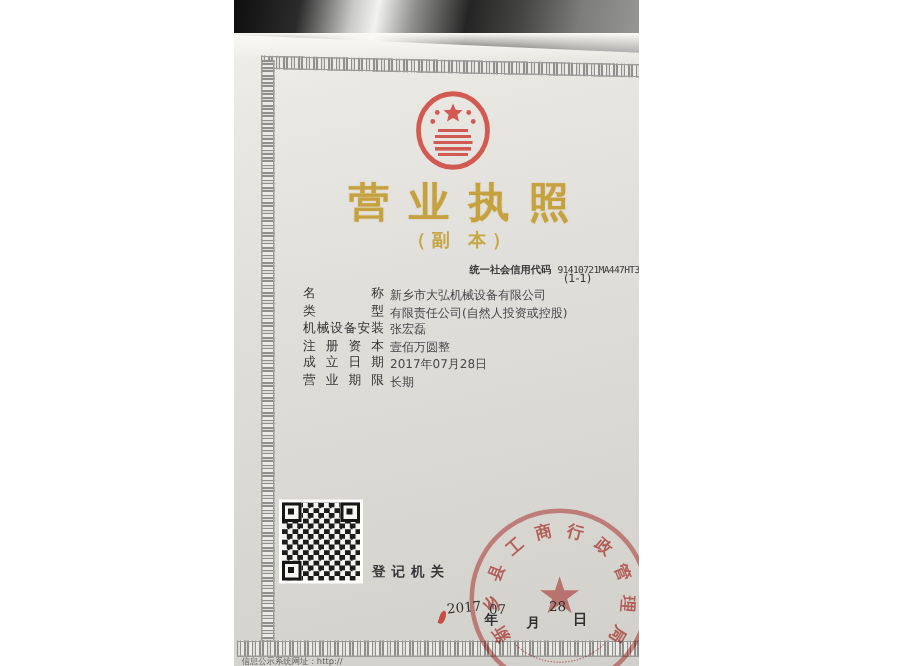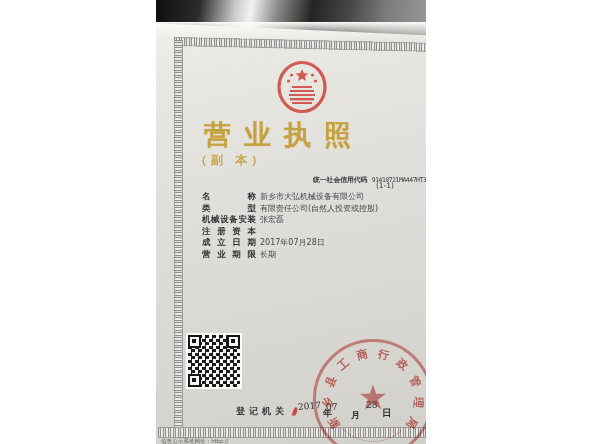--- a/index.html
+++ b/index.html
@@ -19,47 +19,47 @@
           box-shadow:inset 0 1px 0 #9c9c9a, inset 0 -1px 0 #9c9c9a;}
   .gpat-v{background:repeating-linear-gradient(0deg,#8f8f8d 0 1px,#dedcd8 1px 2px,#8f8f8d 2px 3px,#eceae6 3px 5px);
           box-shadow:inset 1px 0 0 #9c9c9a, inset -1px 0 0 #9c9c9a;}
   .frame-top{position:absolute;left:18px;top:37px;width:254px;height:9px;
              transform:rotate(1.3deg);transform-origin:left top;}
   .frame-left{position:absolute;left:18px;top:40px;width:9px;height:388px;}
   .frame-bottom{position:absolute;left:2px;top:427px;width:268px;height:11px;}
   
   .emblem{position:absolute;left:120px;top:60px;width:52px;height:54px;opacity:.88;}
   
-  .title{position:absolute;left:35px;top:117px;width:230px;text-align:left;
+  .title{position:absolute;left:35px;top:117px;width:230px;text-align:center;
          font-size:27px;font-weight:bold;color:#c5a23f;letter-spacing:13px;padding-left:13px;box-sizing:border-box;
          text-shadow:0 0 1px rgba(197,162,63,.55);}
-  .subtitle{position:absolute;left:35px;top:152px;width:230px;
+  .subtitle{position:absolute;left:35px;top:152px;width:230px;text-align:center;
             font-size:12px;font-weight:bold;color:#c7a646;letter-spacing:4px;padding-left:4px;box-sizing:border-box;}
   
   .codeline{position:absolute;left:157px;top:169px;white-space:nowrap;transform:scale(.85);transform-origin:left top;color:#3a3a3c;}
   .codeline .lbl{font-weight:bold;font-size:8px;}
   .codeline .code{font-family:"DejaVu Sans Mono","Liberation Mono",monospace;font-size:7.5px;letter-spacing:-0.5px;}
   .page-marker{position:absolute;left:190px;top:181px;width:78px;text-align:center;font-size:7.5px;color:#3a3a3c;}
   
   .fields{position:absolute;left:46px;top:192px;width:224px;}
   .frow{display:flex;margin-bottom:2.2px;}
-  .flabel{width:54px;flex-shrink:0;margin-right:4px;font-weight:bold;font-size:8.5px;line-height:9.4px;
+  .flabel{width:54px;flex-shrink:0;margin-right:4px;font-weight:normal;font-size:8.5px;line-height:9.4px;
           color:#333335;text-align:justify;text-align-last:justify;}
   .fvalue{width:166px;font-size:8px;line-height:9.4px;color:#46464a;}
   .fvalue p{margin:0 0 1px 0;}
   .scope .fvalue{line-height:11px;}
   
   .qr{position:absolute;left:30px;top:333px;width:56px;height:56px;background:#fdfdfc;padding:2px;box-sizing:border-box;}
   .qr-inner{position:relative;width:100%;height:100%;
             background:repeating-conic-gradient(#1c1c1c 0% 25%,#f4f4f2 0% 50%) 0 0/7px 7px;}
   .finder{position:absolute;width:13px;height:13px;border:2.5px solid #161616;background:#f6f6f4;box-sizing:border-box;}
   .finder::after{content:"";position:absolute;left:2px;top:2px;width:4px;height:4px;background:#161616;}
   .finder.tl{left:0;top:0}.finder.tr{right:0;top:0}.finder.bl{left:0;bottom:0}
   
-  .registrar{position:absolute;left:80px;top:375px;font-size:9px;font-weight:bold;letter-spacing:4px;color:#38383a;white-space:nowrap;margin-top:30px;}
+  .registrar{position:absolute;left:92px;top:375px;font-size:9px;font-weight:bold;letter-spacing:4px;color:#38383a;white-space:nowrap;}
   .stamp{position:absolute;left:157px;top:339px;width:114px;height:114px;border-radius:50%;
          border:3px solid rgba(199,62,56,.55);mix-blend-mode:multiply;}
   .stamp-char{position:absolute;left:50%;top:50%;width:12px;margin-left:-6px;margin-top:-6px;height:12px;
               font-size:11px;font-weight:bold;color:rgba(198,58,52,.72);text-align:center;line-height:12px;}
   .stamp-star{position:absolute;left:50%;top:50%;transform:translate(-50%,-54%);font-size:34px;color:rgba(200,62,56,.6);}
   .stamp-arc{position:absolute;left:14px;right:14px;top:14px;bottom:14px;border-radius:50%;
              border:1px dotted transparent;border-bottom-color:rgba(198,58,52,.55);}
   .dateline span{position:absolute;color:#2f2f31;white-space:nowrap;}
   .d-year{left:142px;top:401px;font-size:9px;font-family:"DejaVu Serif","Liberation Serif",serif;transform:rotate(-5deg);}
   .d-yc{left:167px;top:407px;font-size:9px;font-weight:bold;}
@@ -114,20 +114,21 @@
       <div class="frow">
         <div class="flabel">类型</div>
         <div class="fvalue">有限责任公司(自然人投资或控股)</div>
       </div>
       <div class="frow">
         <div class="flabel">机械设备安装</div>
         <div class="fvalue">张宏磊</div>
       </div>
       <div class="frow">
         <div class="flabel">注册资本</div>
+        <div class="fvalue">壹佰万圆整</div>
       </div>
       <div class="frow">
         <div class="flabel">成立日期</div>
         <div class="fvalue">2017年07月28日</div>
       </div>
       <div class="frow">
         <div class="flabel">营业期限</div>
         <div class="fvalue">长期</div>
       </div>
     </div>

